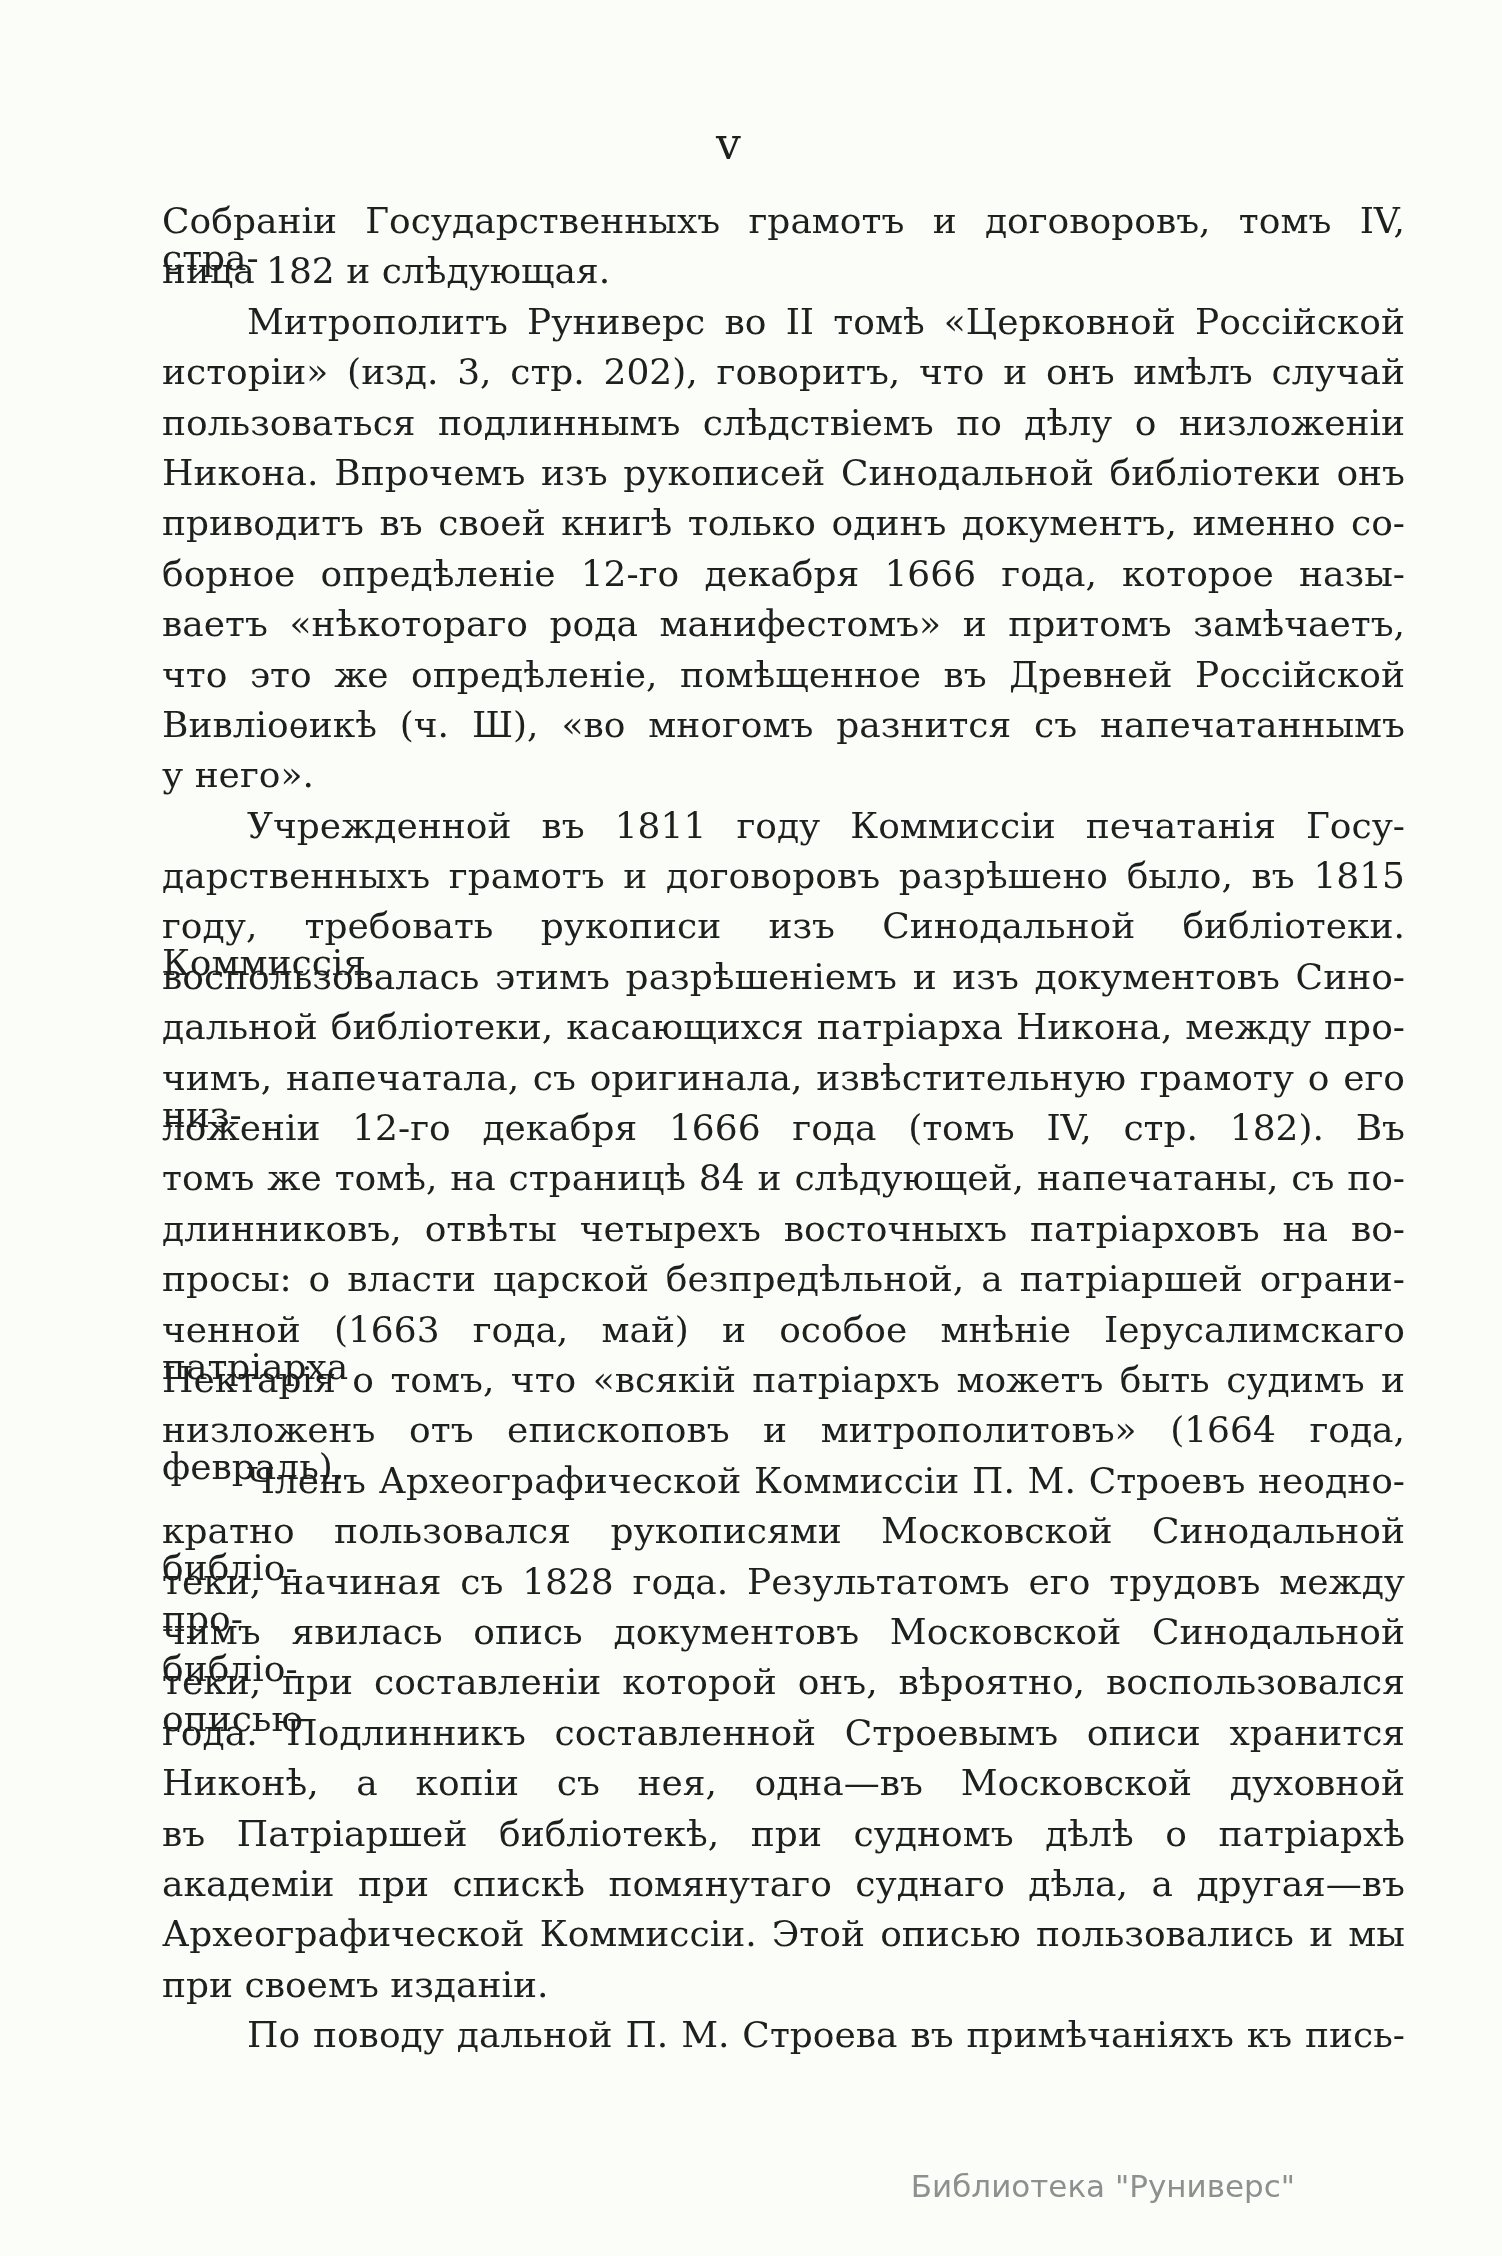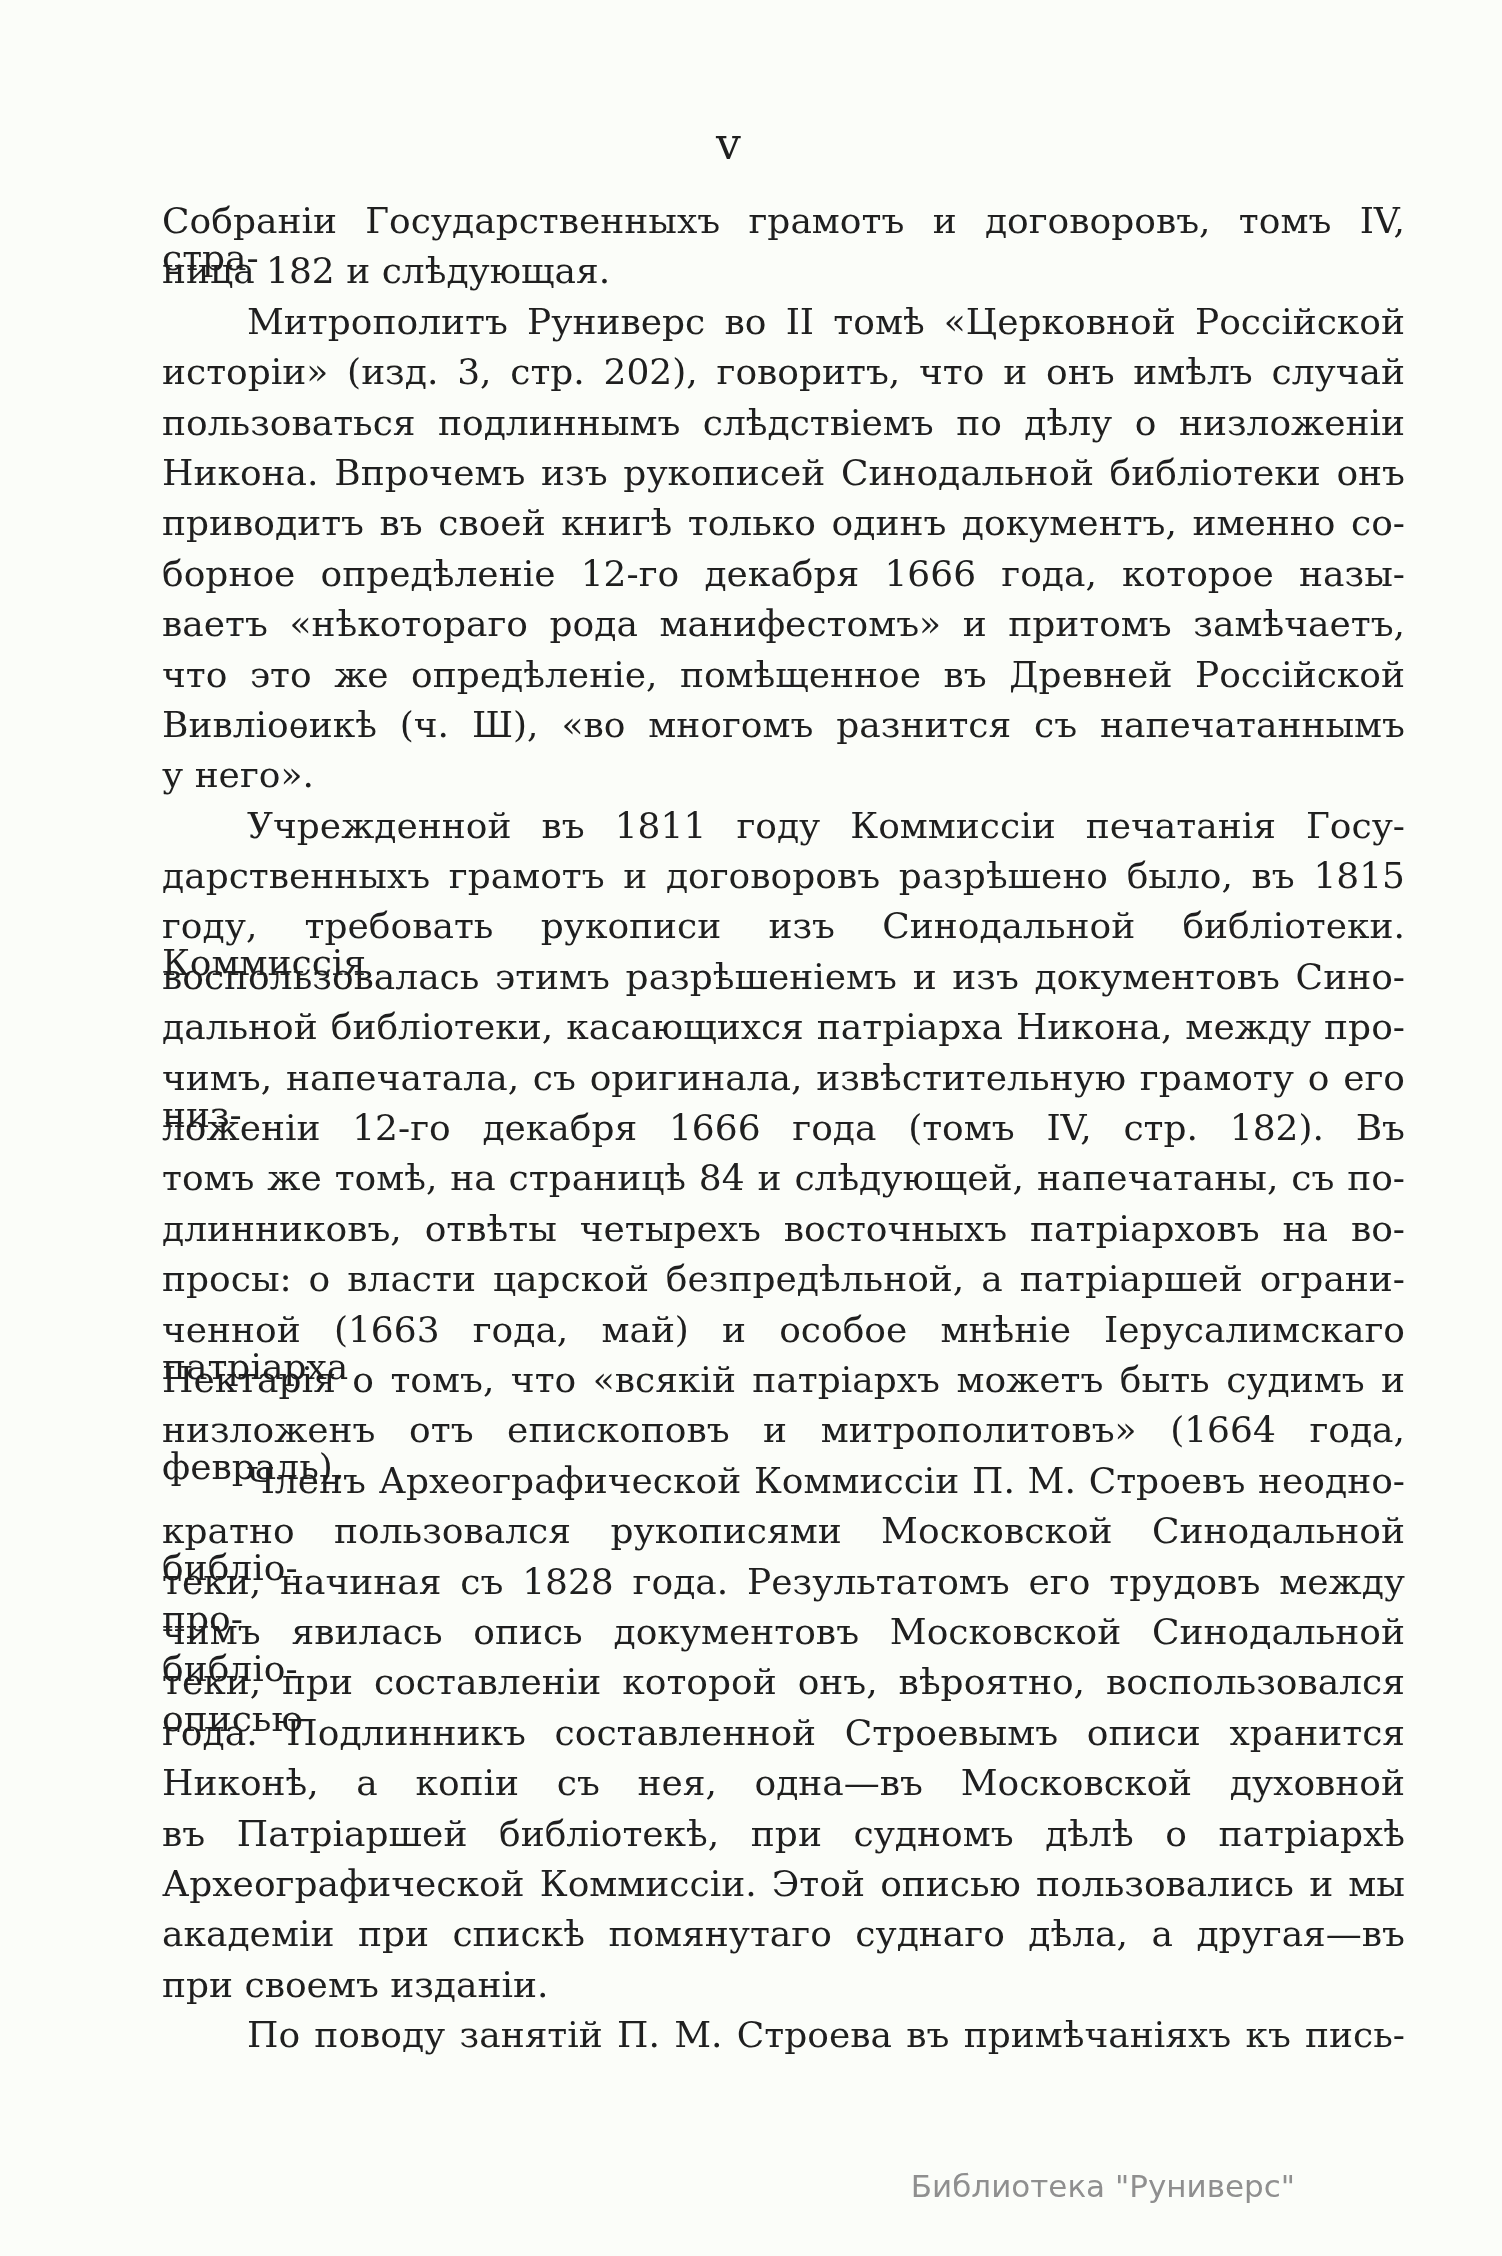--- a/index.html
+++ b/index.html
@@ -79,20 +79,20 @@
       <div class="line">Нектарія о томъ, что «всякій патріархъ можетъ быть судимъ и</div>
       <div class="line endline">низложенъ отъ епископовъ и митрополитовъ» (1664 года, февраль).</div>
       <div class="line indent">Членъ Археографической Коммиссіи П. М. Строевъ неодно-</div>
       <div class="line">кратно пользовался рукописями Московской Синодальной библіо-</div>
       <div class="line">теки, начиная съ 1828 года. Результатомъ его трудовъ между про-</div>
       <div class="line">чимъ явилась опись документовъ Московской Синодальной библіо-</div>
       <div class="line">теки, при составленіи которой онъ, вѣроятно, воспользовался описью</div>
       <div class="line">года. Подлинникъ составленной Строевымъ описи хранится</div>
       <div class="line">Никонѣ, а копіи съ нея, одна—въ Московской духовной</div>
       <div class="line">въ Патріаршей библіотекѣ, при судномъ дѣлѣ о патріархѣ</div>
+      <div class="line">академіи при спискѣ помянутаго суднаго дѣла, а другая—въ</div>
       <div class="line">Археографической Коммиссіи. Этой описью пользовались и мы</div>
-      <div class="line">академіи при спискѣ помянутаго суднаго дѣла, а другая—въ</div>
       <div class="line endline">при своемъ изданіи.</div>
-      <div class="line indent">По поводу занятій П. М. Строева въ примѣчаніяхъ къ пись-</div>
+      <div class="line indent">По поводу дальной П. М. Строева въ примѣчаніяхъ къ пись-</div>
     </div>
 
   <div class="watermark" style="color: rgb(143, 143, 143);">Библиотека "Руниверс"</div>
 </div>
 
 </body></html>

